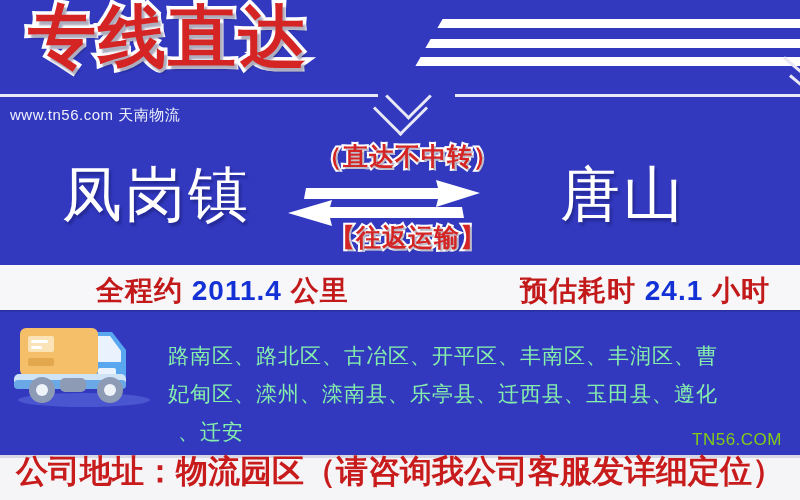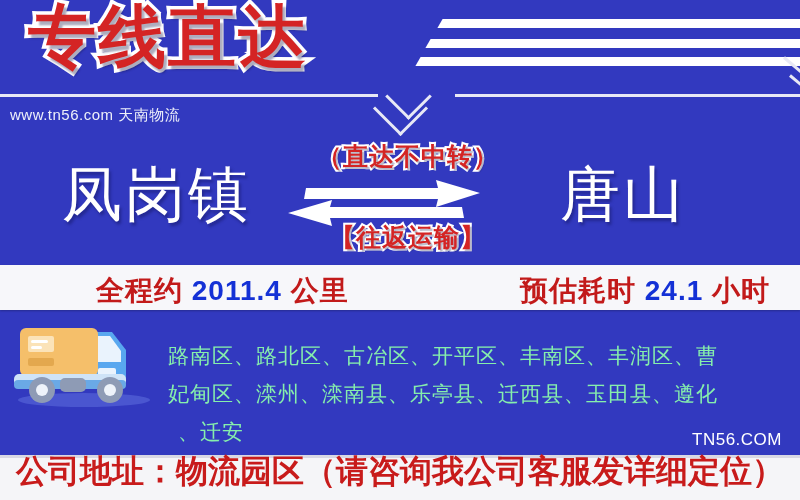--- a/index.html
+++ b/index.html
@@ -161,21 +161,21 @@
   }
   .districts div { white-space: nowrap; }
   .dl-3 { padding-left: 10px; }
 
   
   .corner-mark {
     position: absolute;
     top: 430px;
     right: 18px;
     font-size: 17px;
-    color: #ffffff;
+    color: #84cc16;
     letter-spacing: .5px;
   }
 
   
   .bottom-bar {
     position: absolute;
     left: 0;
     bottom: 0;
     width: 800px;
     height: 42px;

